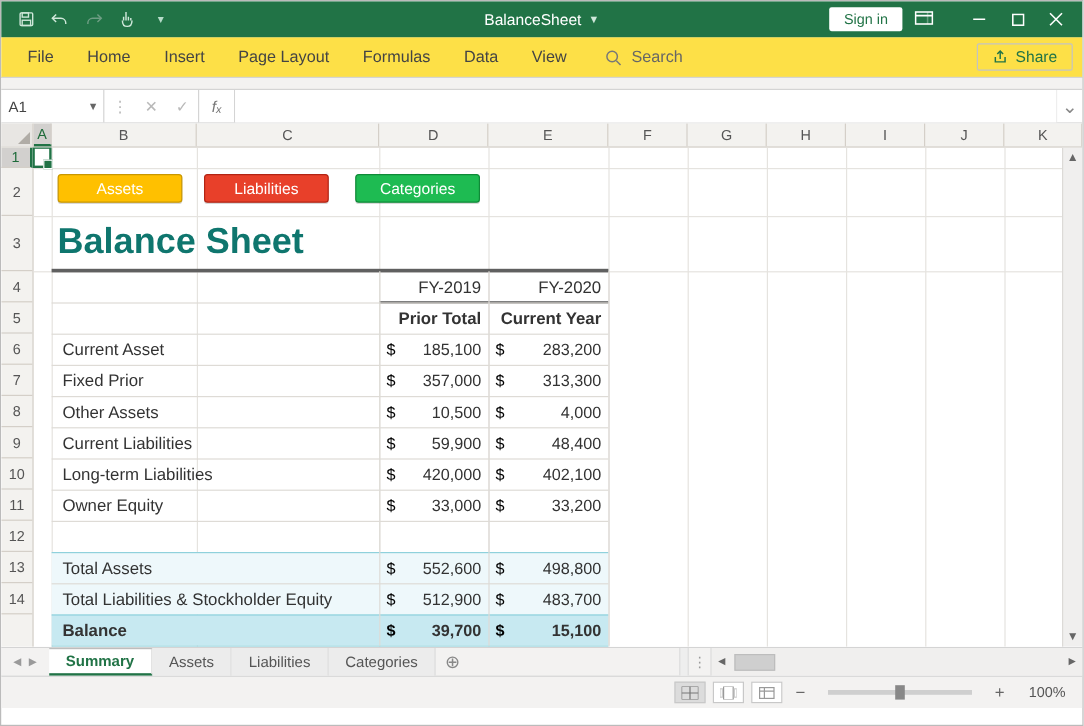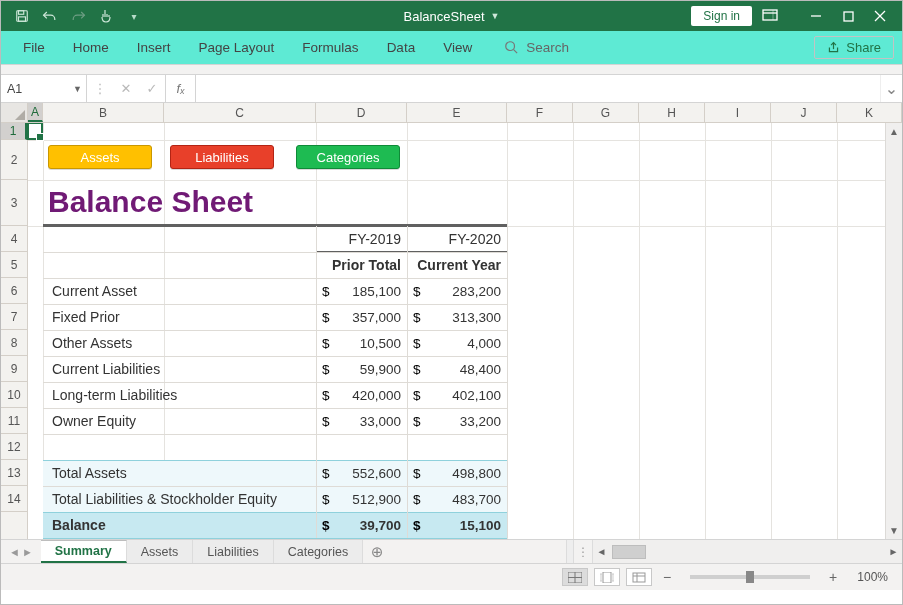--- a/index.html
+++ b/index.html
@@ -11,23 +11,23 @@
   .titlebar .qat span, .titlebar .wincontrols span { width:22px; height:22px; display:flex; align-items:center; justify-content:center; color:#b7dcc9; font-size:14px; cursor:pointer; }
   .titlebar .doc { position:absolute; left:50%; transform:translateX(-50%); display:flex; align-items:center; gap:6px; color:#fff; font-size:13px; }
   .titlebar .doc .caret { font-size:9px; color:#cfe8da;}
   .titlebar .right { margin-left:auto; display:flex; align-items:center; gap:4px; padding-right:6px;}
   .signin { background:#fff; color:#217346; border:none; padding:3px 12px; font-size:12px; border-radius:2px; cursor:pointer; margin-right:6px;}
   .titlebar .wincontrols { display:flex; align-items:center; }
   .titlebar .wincontrols span { width:32px; height:30px; color:#fff; font-size:13px;}
   .ribcollapse svg { stroke:#fff; }
 
   
-  .ribbon { background:#5eead4; height:34px; display:flex; align-items:center; border-bottom:1px solid #d4d4d4; padding:0 8px; font-size:13.5px; color:#444;}
+  .ribbon { background:#fde047; height:34px; display:flex; align-items:center; border-bottom:1px solid #d4d4d4; padding:0 8px; font-size:13.5px; color:#444;}
   .ribbon .tab { padding:0 14px; height:100%; display:flex; align-items:center; cursor:pointer;}
-  .ribbon .search { display:flex; gap:8px; margin-left:18px; color:#666;}
+  .ribbon .search { display:flex; align-items:center; gap:8px; margin-left:18px; color:#666;}
   .ribbon .share { margin-left:auto; border:1px solid #c3c3c3; padding:3px 12px; border-radius:2px; color:#217346; display:flex; align-items:center; gap:6px; font-size:13px; cursor:pointer;}
 
   .greybar { background:#f3f2f1; height:10px; border-bottom:1px solid #d4d4d4;}
 
   
   .formularow { background:#fff; height:28px; display:flex; align-items:stretch; border-bottom:1px solid #d4d4d4; }
   .namebox { width:86px; border-right:1px solid #d4d4d4; display:flex; align-items:center; padding:0 6px; position:relative; font-size:12.5px; color:#444;}
   .namebox .dd { position:absolute; right:4px; font-size:9px; color:#666;}
   .fx-icons { display:flex; align-items:center; border-right:1px solid #d4d4d4;}
   .fx-icons span { width:26px; display:flex; align-items:center; justify-content:center; color:#b9b9b9; font-size:13px;}
@@ -56,21 +56,21 @@
   .hline{position:absolute;left:0;right:0;height:1px;background:#e5e3df;}
 
   .selcell { position:absolute; border:2px solid #217346; background:#fff; }
   .selcell::after{content:"";position:absolute;right:-3px;bottom:-3px;width:6px;height:6px;background:#217346;border:1px solid #fff;}
 
   .btn3d { position:absolute; height:24px; border-radius:3px; display:flex; align-items:center; justify-content:center; color:#fff; font-size:13px; cursor:pointer; box-shadow:0 1px 0 rgba(0,0,0,.15);}
   .btn-assets{ background:#ffc000; border:1px solid #c99700;}
   .btn-liab{ background:#e8402a; border:1px solid #b32414; color:#fff;}
   .btn-cat{ background:#1ebb52; border:1px solid #0f8a38;}
 
-  .title { position:absolute; color:#701a75; font-size:30px; font-weight:600;}
+  .title { position:absolute; color:#0f766e; font-size:30px; font-weight:600;}
   .titlerule { position:absolute; height:3px; background:#606060;}
 
   .money { display:flex; justify-content:space-between; padding:0 6px; font-size:13.5px;}
   .money .sym{ color:#000;}
   .tcell { position:absolute; display:flex; align-items:center; font-size:14px; color:#333;}
   .hdr { font-weight:600; }
   .rowline{ position:absolute; left:15px; width:464px; height:1px; background:#dedbd6;}
   .shade { position:absolute; left:15px; width:464px; background:#eef8fb;}
   .shade.bal{ background:#c7e9f1;}
 

